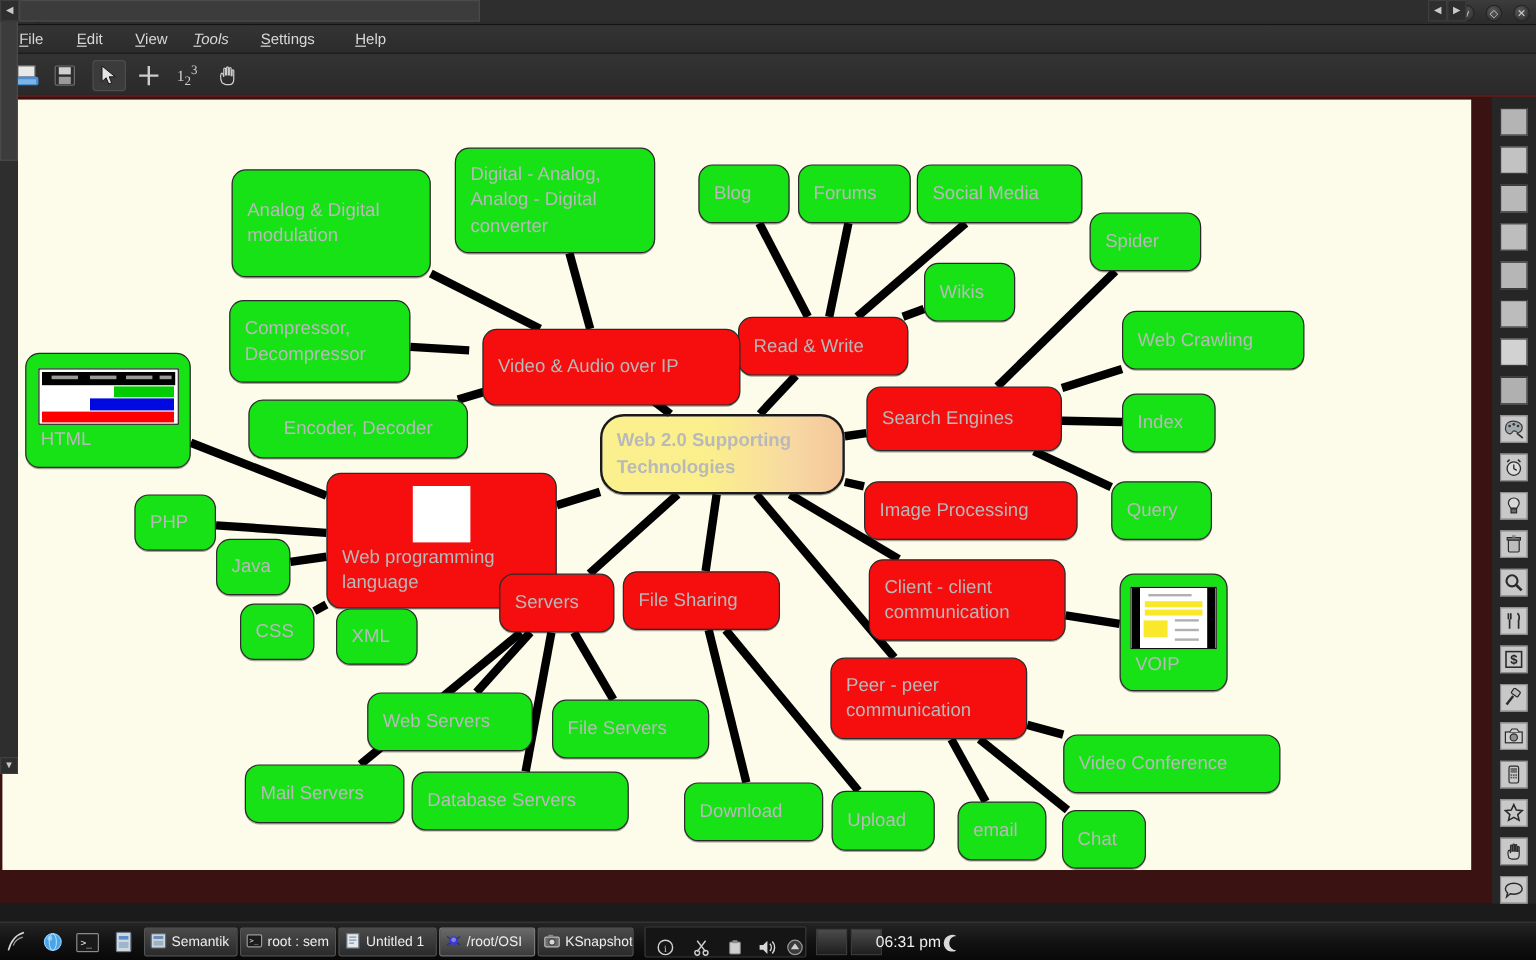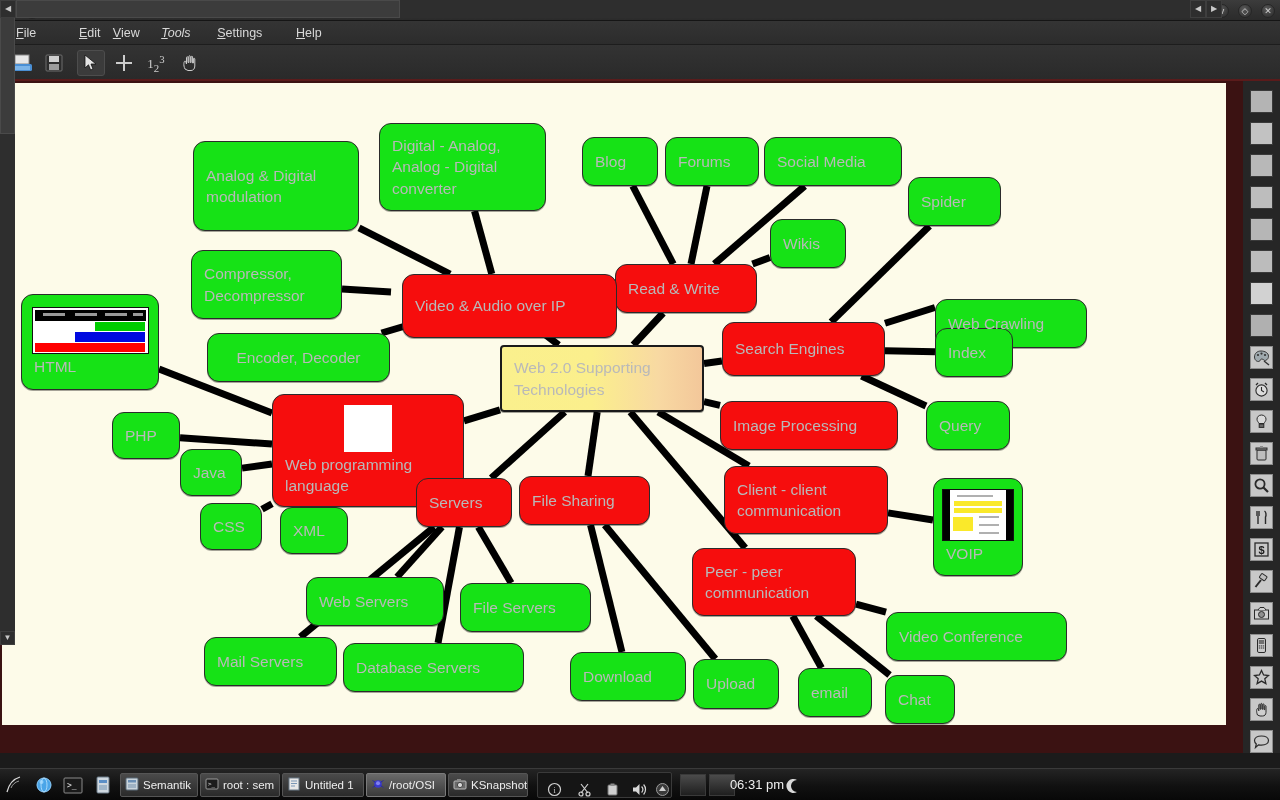--- a/index.html
+++ b/index.html
@@ -87,21 +87,22 @@
     color: #b9b9b9;
     font-size: 15.5px;
     line-height: 1.38;
     box-shadow: 0 1px 0 rgba(0,0,0,.35);
   }
   .node.green  { background: #16e216; }
   .node.red    { background: #f60d0d; }
   .node.center {
     background: linear-gradient(to right, #faf08d 0%, #fbef8c 45%, #f8d9a2 78%, #f3c79a 100%);
     border: 2px solid #1a1a1a;
-    border-radius: 4px;
+    border-radius: 20px;
+    font-weight: bold;
   }
   .node .label { position: relative; z-index: 2; }
   .thumb {
     position: relative; z-index: 2;
     align-self: center; margin-bottom: 2px;
     border: 1px solid #111;
     background: #fff;
     overflow: hidden;
   }
 
@@ -213,21 +214,21 @@
     </svg>
     <div style="position:absolute;left:24px;top:3px;width:16px;height:16px;border-radius:8px;background:radial-gradient(circle at 40% 35%,#4e4e4e,#2e2e2e);border:1px solid #242424;"></div>
     <div id="title-text">/root/OSI/semantik/SEM.sem - Semantik</div>
     <div id="btn-shade" class="tb-smallbtn">v</div>
     <div id="btn-max" class="tb-smallbtn">◇</div>
     <div id="btn-close" class="tb-smallbtn">✕</div>
   </div>
 
   <div id="menubar">
       <div class="menu-item" style="left: 8px;"><u>F</u>ile</div>
-      <div class="menu-item" style="left: 71px;"><u>E</u>dit</div>
+      <div class="menu-item" style="left: 56px;"><u>E</u>dit</div>
       <div class="menu-item" style="left: 104.8px;"><u>V</u>iew</div>
       <div class="menu-item" style="left: 153.2px; font-style: italic;"><u>T</u>ools</div>
       <div class="menu-item" style="left: 209.2px;"><u>S</u>ettings</div>
       <div class="menu-item" style="left: 288px;"><u>H</u>elp</div>
     </div>
 
   <div id="toolbar">
     <div class="tool-btn" style="left:8px">
       <svg width="22" height="20" viewBox="0 0 22 20">
         <rect x="4" y="2" width="14" height="9" fill="#e8e8e8" stroke="#888"></rect>
@@ -324,21 +325,21 @@
           </div>
           <div class="node green" style="left: 768px; top: 136px; width: 76px; height: 49px;">
             <div class="label">Wikis</div>
           </div>
           <div class="node green" style="left: 189px; top: 167px; width: 151px; height: 69px;">
             <div class="label">Compressor, Decompressor</div>
           </div>
           <div class="node red" style="left: 613px; top: 181px; width: 142px; height: 49px;">
             <div class="label">Read &amp; Write</div>
           </div>
-          <div class="node green" style="left: 933px; top: 176px; width: 152px; height: 49px; margin-top: 40px;">
+          <div class="node green" style="left: 933px; top: 176px; width: 152px; height: 49px;">
             <div class="label">Web Crawling</div>
           </div>
           <div class="node red" style="left: 400px; top: 191px; width: 215px; height: 64px;">
             <div class="label">Video &amp; Audio over IP</div>
           </div>
           <div class="node red" style="left: 720px; top: 239px; width: 163px; height: 54px;">
             <div class="label">Search Engines</div>
           </div>
           <div class="node green" style="left: 933px; top: 245px; width: 78px; height: 49px;">
             <div class="label">Index</div>

